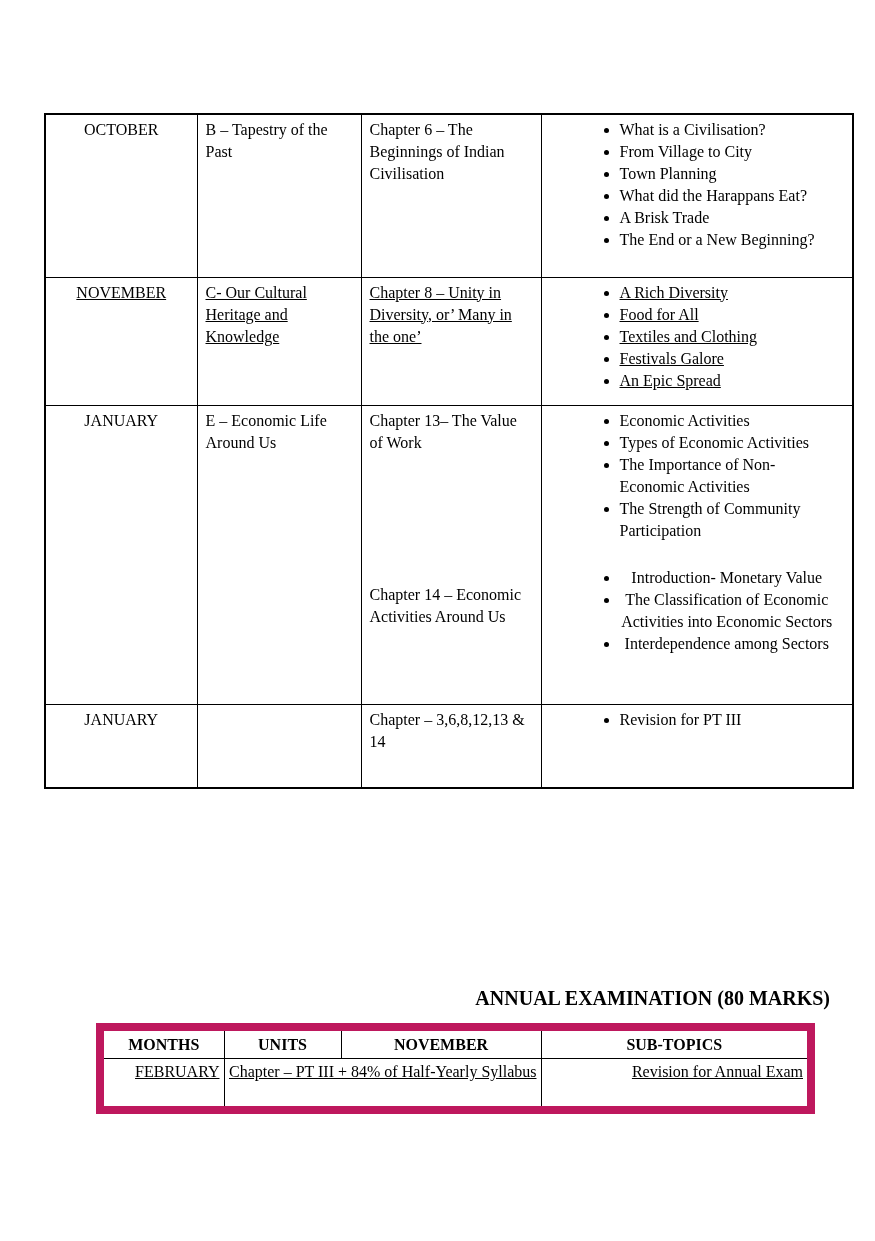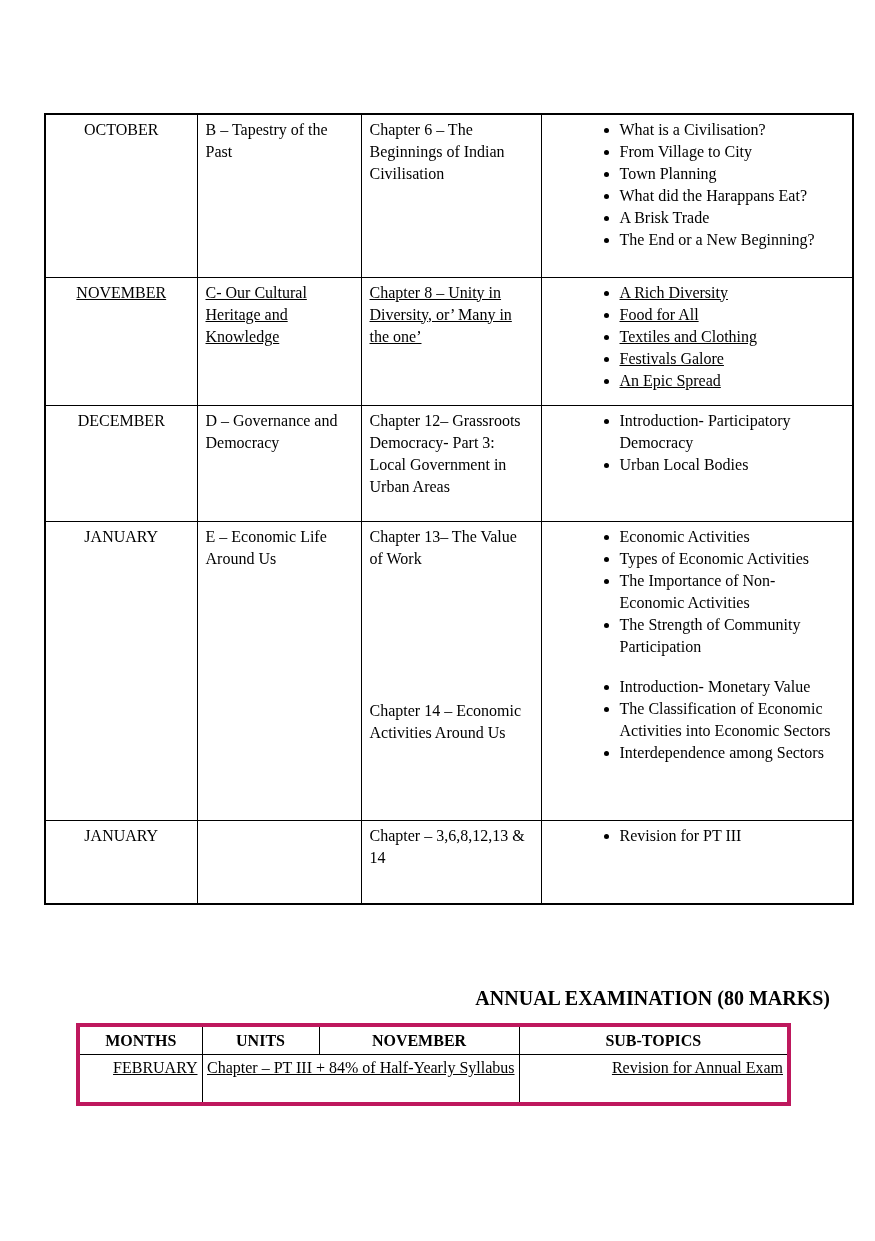--- a/index.html
+++ b/index.html
@@ -38,40 +38,40 @@
   .row-4 { height: 84px;  }
 
   .chapter-block { margin: 0; }
   .chapter-block + .chapter-block { margin-top: 130px; }
 
   ul.subtopic-group {
     margin: 0;
     padding: 0 10px 0 70px;
     list-style: disc outside;
   }
-  ul.subtopic-group + ul.subtopic-group { margin-top: 18px; }
+  ul.subtopic-group + ul.subtopic-group { margin-top: 25px; text-align: center; }
   ul.subtopic-group li { margin: 0; padding: 0; }
 
   
   .annual-heading {
     position: absolute;
     left: 90px;
     top: 985px;
     width: 740px;
     text-align: right;
     font-weight: bold;
     font-size: 20px;
     line-height: 26px;
   }
   .annual-table {
     position: absolute;
-    left: 76px;
+    left: 96px;
     top: 1023px;
     width: 711px;
-    border: 4px solid #be185d;
+    border: 8px solid #be185d;
     padding-left: 20px;
   }
   .annual-table th, .annual-table td {
     border: 1px solid #000;
     font-size: 16px;
     line-height: 22px;
     padding: 2px 4px;
     overflow: hidden;
   }
   .annual-table th {
@@ -123,33 +123,20 @@
           <td class="chapters-cell">
             <p class="chapter-block">Chapter 8 – Unity in Diversity, or’ Many in the one’</p>
           </td>
           <td class="subtopics-cell">
             <ul class="subtopic-group">
               <li>A Rich Diversity</li>
               <li>Food for All</li>
               <li>Textiles and Clothing</li>
               <li>Festivals Galore</li>
               <li>An Epic Spread</li>
-            </ul>
-          </td>
-        </tr>
-        <tr class="row-2">
-          <td class="month-cell">DECEMBER</td>
-          <td class="unit-cell">D – Governance and Democracy</td>
-          <td class="chapters-cell">
-            <p class="chapter-block">Chapter 12– Grassroots Democracy- Part 3: Local Government in Urban Areas</p>
-          </td>
-          <td class="subtopics-cell">
-            <ul class="subtopic-group">
-              <li>Introduction- Participatory Democracy</li>
-              <li>Urban Local Bodies</li>
             </ul>
           </td>
         </tr>
         <tr class="row-3">
           <td class="month-cell">JANUARY</td>
           <td class="unit-cell">E – Economic Life Around Us</td>
           <td class="chapters-cell">
             <p class="chapter-block">Chapter 13– The Value of Work</p>
             <p class="chapter-block">Chapter 14 – Economic Activities Around Us</p>
           </td>

